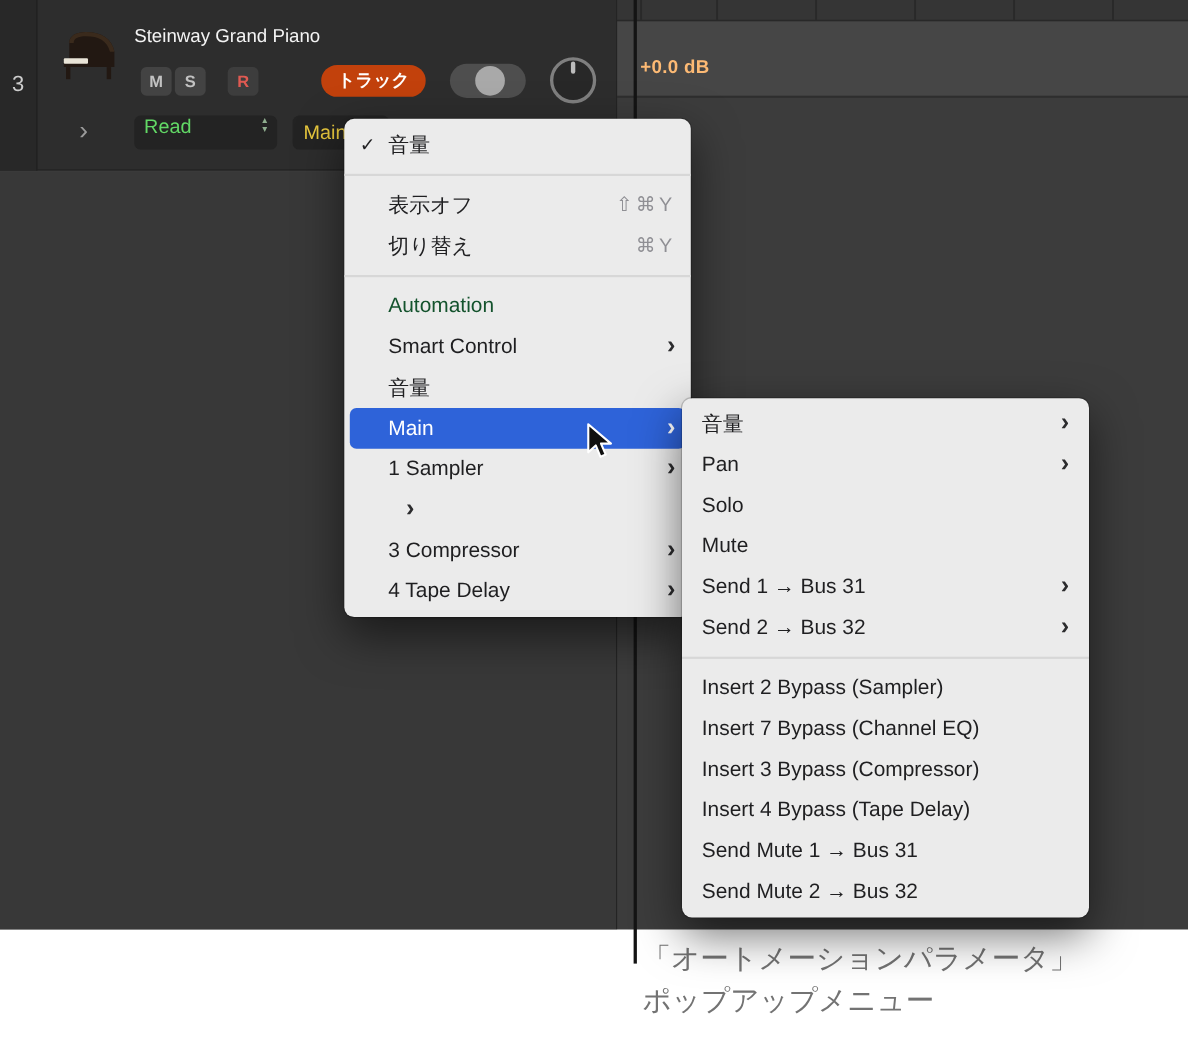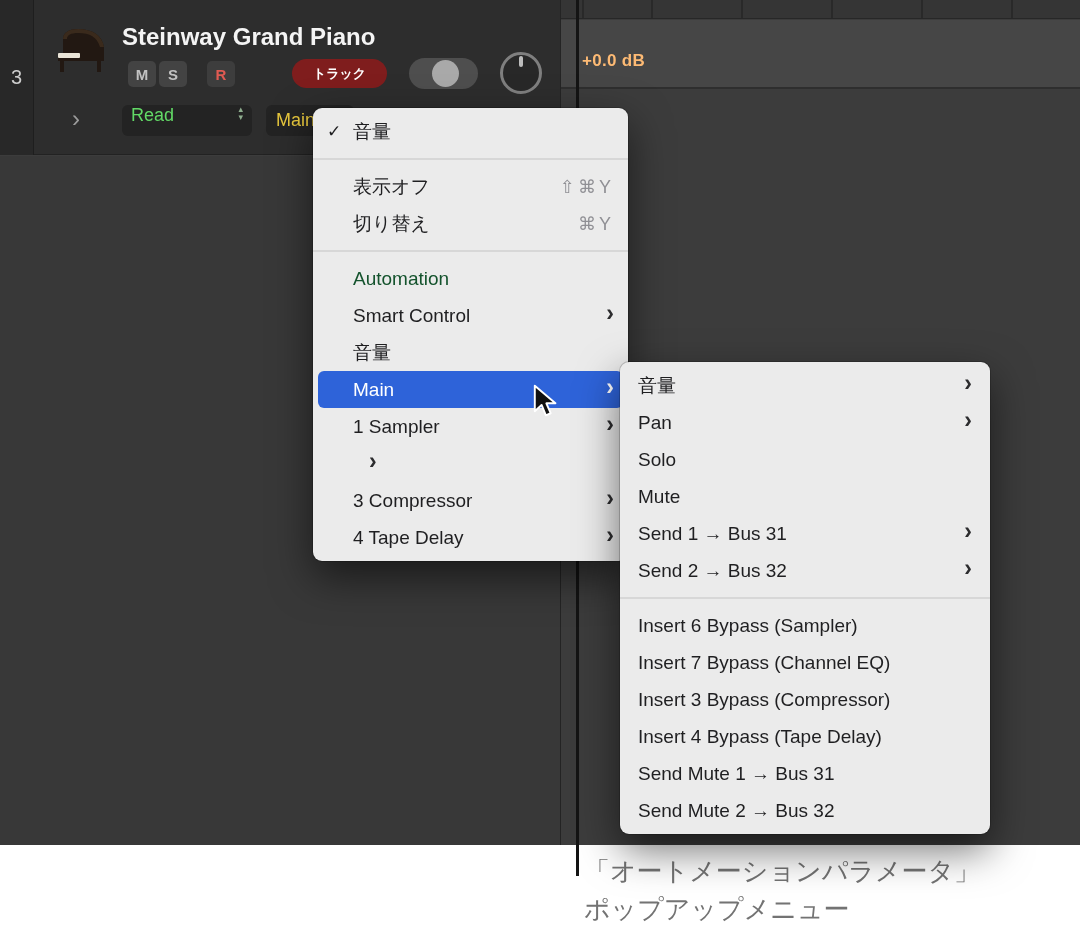--- a/index.html
+++ b/index.html
@@ -75,40 +75,40 @@
     display: flex; align-items: center; justify-content: center;
     color: #cdcdcd; font-size: 20px;
   }
   .piano-icon {
     position: absolute;
     left: 50px; top: 25px; width: 60px; height: 54px;
   }
   .track-name {
     position: absolute;
     left: 122px; top: 23px;
-    color: #f4f4f4; font-size: 24px; font-weight: bold;
+    color: #f4f4f4; font-size: 17px; font-weight: normal;
   }
   .msr {
     position: absolute;
     top: 61px; width: 28px; height: 26px;
     border: none; border-radius: 5px;
     background: #434343;
     color: #c2c2c2; font-size: 15px; font-weight: bold;
     display: flex; align-items: center; justify-content: center;
     font-family: inherit;
   }
   .btn-m { left: 128px; }
   .btn-s { left: 159px; }
   .btn-r { left: 207px; background: #3d3d3d; color: #e05a52; }
   .track-mode-btn {
     position: absolute;
     left: 292px; top: 59px; width: 95px; height: 29px;
     border: none; border-radius: 15px;
-    background: #7f1d1d;
-    color: #ffffff; font-size: 13px; font-weight: bold;
+    background: #c2410c;
+    color: #ffffff; font-size: 16px; font-weight: bold;
     display: flex; align-items: center; justify-content: center;
     font-family: Liberation Mono, monospace;
   }
   .toggle {
     position: absolute;
     left: 409px; top: 58px; width: 69px; height: 31px;
     border-radius: 16px; background: #4e4e4e;
   }
   .toggle-knob {
     position: absolute;
@@ -345,21 +345,21 @@
       <div class="menu-item">
         <span class="label">Send 1 → Bus 31</span>
         <span class="submenu-arrow">›</span>
       </div>
       <div class="menu-item">
         <span class="label">Send 2 → Bus 32</span>
         <span class="submenu-arrow">›</span>
       </div>
       <div class="menu-separator"></div>
       <div class="menu-item">
-        <span class="label">Insert 6 Bypass (Sampler)</span>
+        <span class="label">Insert 2 Bypass (Sampler)</span>
       </div>
       <div class="menu-item">
         <span class="label">Insert 7 Bypass (Channel EQ)</span>
       </div>
       <div class="menu-item">
         <span class="label">Insert 3 Bypass (Compressor)</span>
       </div>
       <div class="menu-item">
         <span class="label">Insert 4 Bypass (Tape Delay)</span>
       </div>

